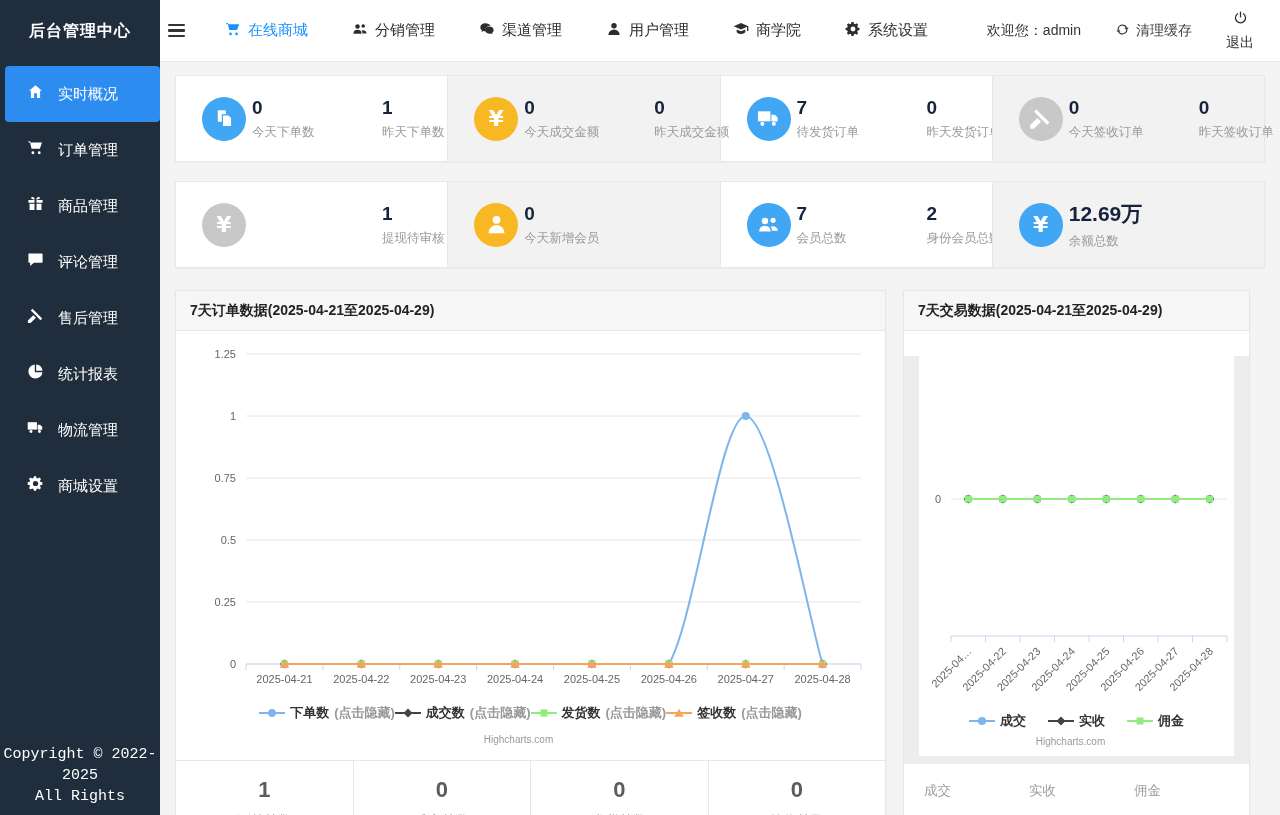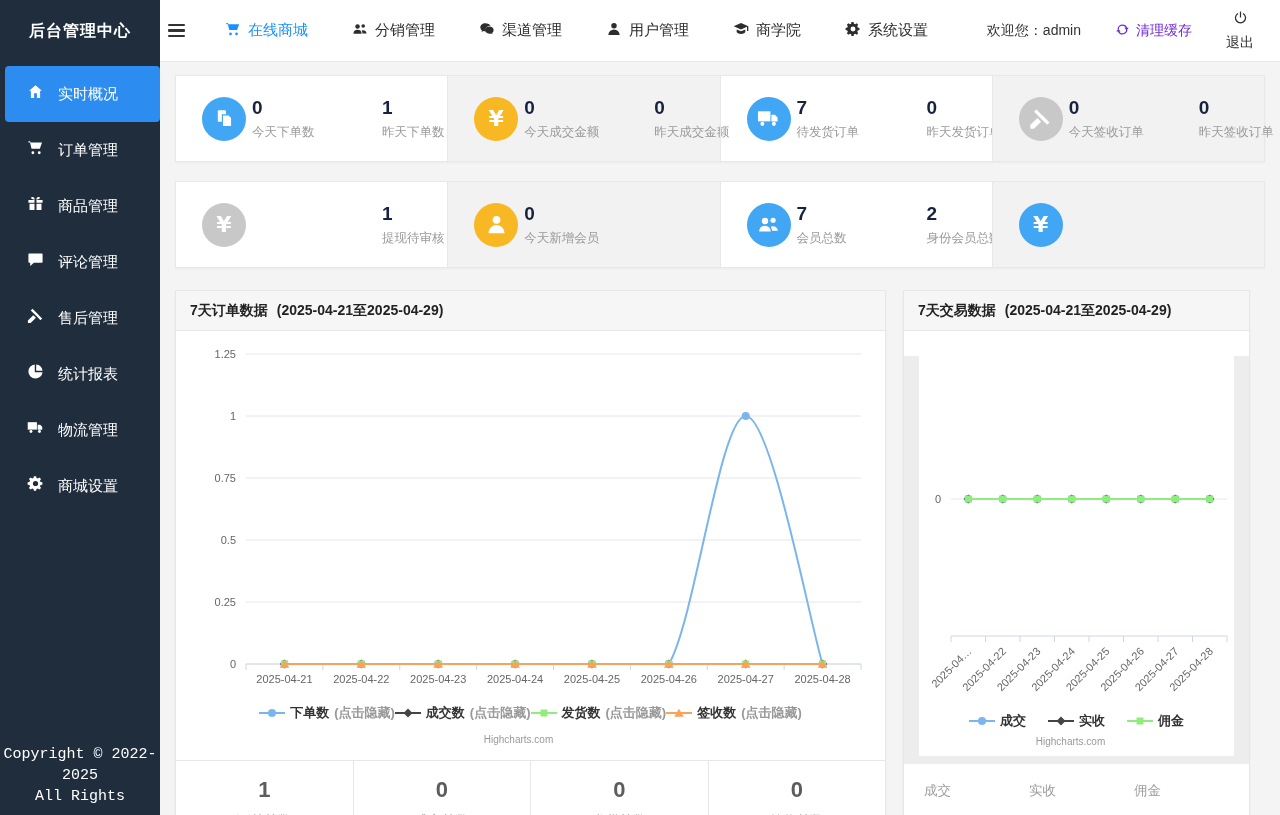--- a/index.html
+++ b/index.html
@@ -14,21 +14,21 @@
   .topnav { flex:1; background:#fff; border-bottom:1px solid #e8e8e8; display:flex; align-items:center;
             padding:0 26px 0 8px; }
   .hamburger { width:17px; height:13px; display:flex; flex-direction:column; justify-content:space-between; cursor:pointer; flex:none; }
   .hamburger span { display:block; height:2.4px; background:#333; border-radius:1px; }
   .nav-items { display:flex; margin-left:40px; gap:44px; align-items:center; }
   .nav-item { display:flex; align-items:center; gap:7px; font-size:15px; color:#2d2d2d; }
   .nav-item svg { width:16px; height:16px; }
   .nav-item.active { color:#1890ff; }
   .topbar-right { margin-left:auto; display:flex; align-items:center; gap:34px; font-size:14px; }
   .welcome { color:#333; }
-  .cache-link { color:#6d28d9; display:flex; align-items:center; gap:6px; }
+  .cache-link { color:#404040; display:flex; align-items:center; gap:6px; }
   .logout-link { color:#2d2d2d; display:flex; align-items:center; gap:6px;flex-direction:column; }
   .topbar-right svg { width:15px; height:15px; }
 
   
   .sidebar { position:fixed; top:62px; left:0; width:160px; height:753px; background:#1f2d3c; z-index:10;font-family:Liberation Mono, monospace; }
   .side-items { padding-top:4px; }
   .side-item { height:56px; display:flex; align-items:center; gap:14px; padding-left:27px;
                color:#fff; font-size:15px; }
   .side-item svg { width:17px; height:17px; flex:none; }
   .side-item.active { background:#2d8cf0; margin-left:5px; padding-left:22px; border-radius:4px; }
@@ -54,21 +54,21 @@
   .stat-col .lbl { font-size:12.5px; color:#9a9a9a; margin-top:5px; }
   .stat-col.big .num { font-size:21px; }
 
   
   .charts-row { display:flex; gap:17px; margin-top:22px; align-items:flex-start; }
   .card { background:#fff; border:1px solid #e7e7e7; box-shadow:0 1px 2px rgba(0,0,0,.04); }
   .chart-card-left { width:711px; }
   .chart-card-right { width:347px; }
   .card-header { height:40px; line-height:39px; background:#f6f6f6; border-bottom:1px solid #e7e7e7;
                  font-size:14px; font-weight:bold; color:#222; padding:0 14px; }
-  .date-range { margin-left:9px; }
+  .date-range { }
   #chart-orders { display:block; width:709px; height:370px; }
   .legend { display:flex; justify-content:center; align-items:center; height:24px; }
   .legend-item { display:flex; align-items:center; gap:5px; font-size:13px; font-weight:bold; color:#333; }
   .legend-marker { width:26px; height:12px; flex:none; }
   .legend-suffix { color:#999; }
   .credit { text-align:center; font-size:10px; color:#999; padding:9px 24px 0 0; height:22px; }
   .totals { display:flex; border-top:1px solid #e7e7e7; margin-top:13px; }
   .total-col { flex:1; text-align:center; padding:16px 0 18px; }
   .total-col + .total-col { border-left:1px solid #e7e7e7; }
   .total-num { font-size:22px; font-weight:bold; color:#5c5c5c; }
@@ -340,20 +340,26 @@
   </div>
             <div class="stat-col">
     <div class="num">2</div>
     <div class="lbl">身份会员总数</div>
   </div>
           </div>
   </div>
         <div class="stat-cell gray">
     <div class="icon-circle" style="background: rgb(65, 166, 243);">
             <span class="yen-glyph">¥</span>
+          </div>
+    <div class="stat-cols">
+            <div class="stat-col big">
+    <div class="num">12.69万</div>
+    <div class="lbl">余额总数</div>
+  </div>
           </div>
   </div>
       </div>
     </div>
 
   <div class="charts-row">
     <section class="card chart-card-left">
       <header class="card-header">
         <span>7天订单数据</span><span class="date-range">(2025-04-21至2025-04-29)</span>
       </header>

